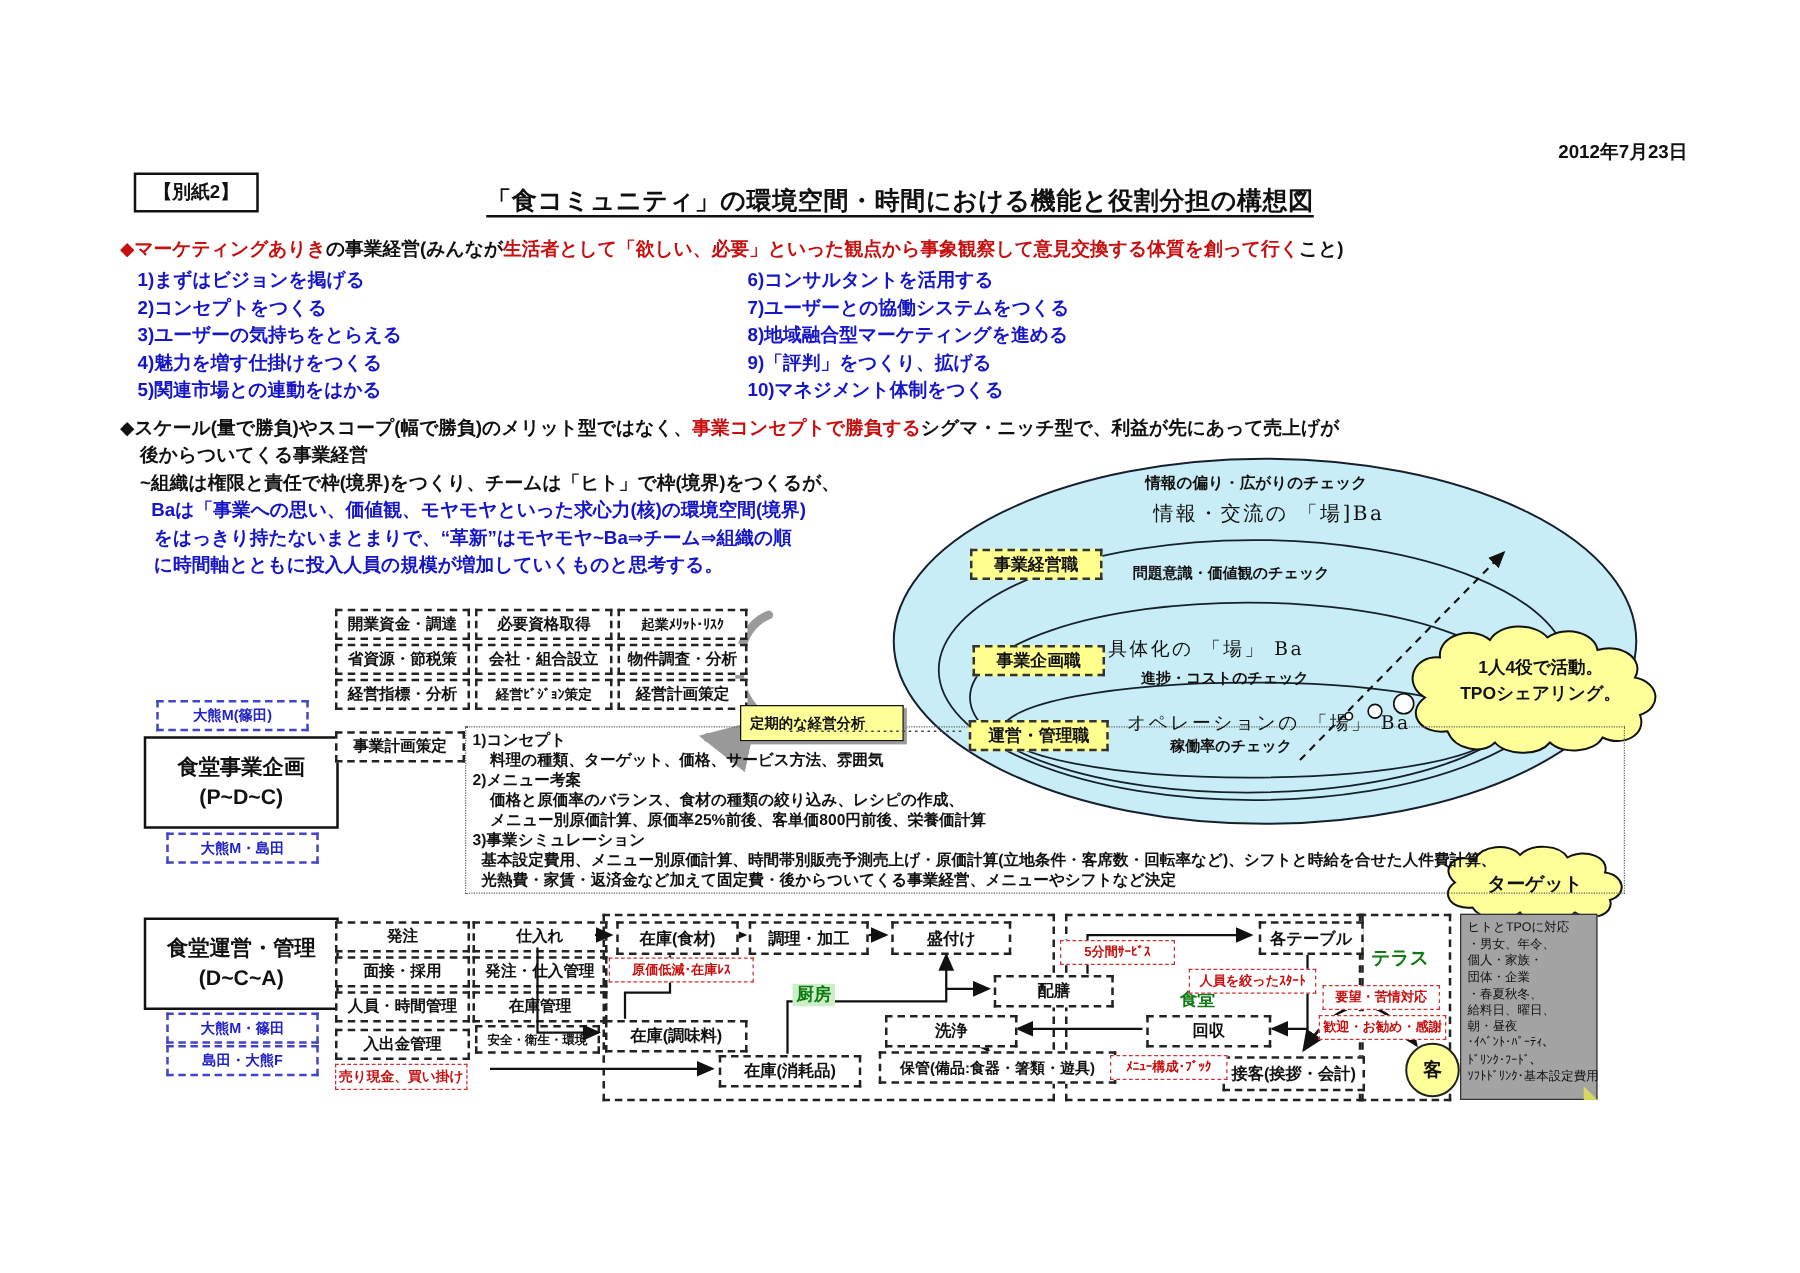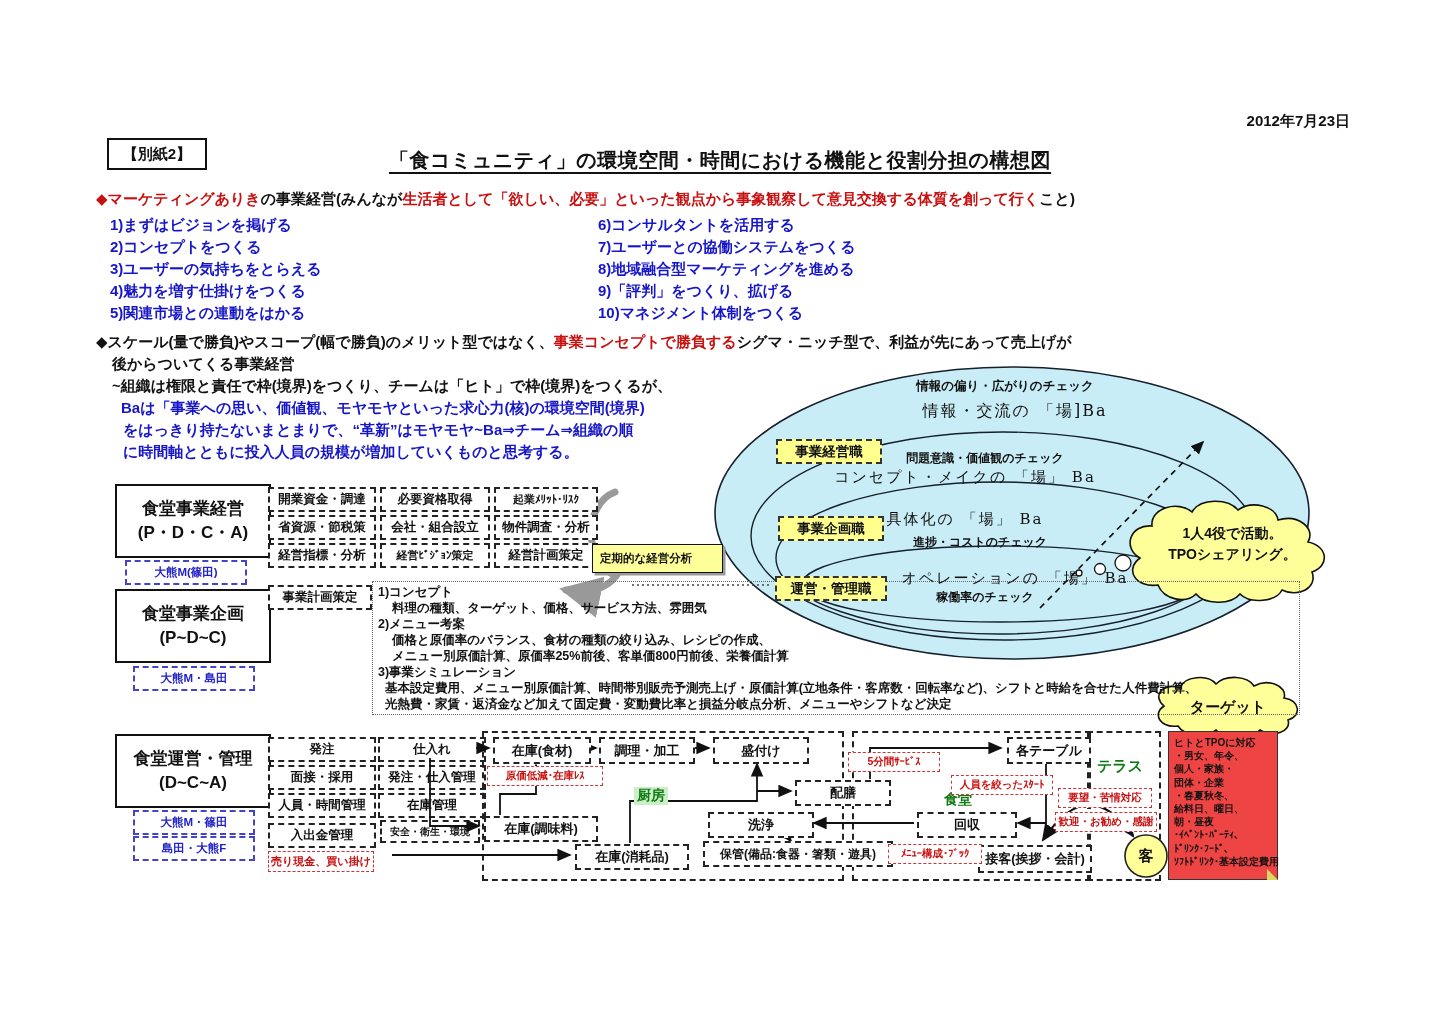--- a/index.html
+++ b/index.html
@@ -19,36 +19,36 @@
   .mlist{font-size:15px;font-weight:bold;color:#1616c8;white-space:nowrap;}
   .scaleline{font-size:15px;font-weight:bold;white-space:nowrap;}
   .solidbox{border:2px solid #111;background:#fff;text-align:center;font-weight:bold;font-size:17px;
             display:flex;flex-direction:column;justify-content:center;line-height:24px;}
   .ownerbox{border:2px dashed #4444c8;color:#2222c8;background:#fff;font-size:11.5px;font-weight:bold;
             text-align:center;display:flex;align-items:center;justify-content:center;white-space:nowrap;}
   .task{border:2px dashed #222;background:#fff;font-size:12.5px;font-weight:bold;text-align:center;
         display:flex;align-items:center;justify-content:center;white-space:nowrap;}
   .task.sm{font-size:11px;}
   .ynote{background:#ffff99;border:1.5px solid #111;box-shadow:2.5px 2.5px 0 #9a9a9a;
-         font-size:11.5px;font-weight:bold;display:flex;align-items:center;padding-left:7px;white-space:nowrap;}
+         font-size:11.5px;font-weight:bold;display:flex;align-items:center;padding-left:7px;white-space:nowrap;margin-top:20px;}
   .role{background:#ffff8e;border:2px dashed #333;font-size:13.5px;font-weight:bold;text-align:center;
         display:flex;align-items:center;justify-content:center;white-space:nowrap;z-index:2;}
   .echk{font-size:12.5px;font-weight:bold;text-align:center;white-space:nowrap;}
   .eba{font-family:"DejaVu Serif","Liberation Serif",serif;font-size:16px;text-align:center;
        letter-spacing:2px;white-space:nowrap;}
   .cloudtxt{font-weight:bold;text-align:center;white-space:nowrap;}
   .plan{font-size:12.5px;font-weight:bold;white-space:nowrap;line-height:16px;}
   .dotrect{border:1.5px dotted #666;}
   .fbox{border:2px dashed #222;background:#fff;font-size:13px;font-weight:bold;text-align:center;
         display:flex;align-items:center;justify-content:center;white-space:nowrap;}
   .rnote{border:1.5px dashed #cc3333;background:#fff;color:#c81010;font-size:10.5px;font-weight:bold;
          text-align:center;display:flex;align-items:center;justify-content:center;white-space:nowrap;}
   .zone{font-weight:bold;font-size:14px;white-space:nowrap;}
   .container-dash{border:2px dashed #222;background:transparent;}
-  .sticky{background:#ef4444;border:1.5px solid #333;font-size:10px;font-weight:bold;line-height:13.2px;
+  .sticky{background:#a3a3a3;border:1.5px solid #333;font-size:10px;font-weight:normal;line-height:13.2px;
           padding:4px 3px 3px 5px;white-space:nowrap;}
   .sticky .fold{position:absolute;right:-1px;bottom:-1px;width:0;height:0;
           border-left:11px solid #d8d860;border-top:11px solid transparent;}
   .cust{font-size:15px;font-weight:bold;text-align:center;white-space:nowrap;}
 </style>
 </head>
 <body>
 
 <div id="page">
 
@@ -119,34 +119,29 @@
   <div class="abs scaleline z2" style="left:112px;top:355px;">後からついてくる事業経営</div>
   <div class="abs scaleline z2" style="left:112px;top:377px;">~組織は権限と責任で枠(境界)をつくり、チームは「ヒト」で枠(境界)をつくるが、</div>
   <div class="abs scaleline blue z2" style="left:121px;top:399px;">Baは「事業への思い、価値観、モヤモヤといった求心力(核)の環境空間(境界)</div>
   <div class="abs scaleline blue z2" style="left:123px;top:421px;">をはっきり持たないまとまりで、“革新”はモヤモヤ~Ba⇒チーム⇒組織の順</div>
   <div class="abs scaleline blue z2" style="left:123px;top:443px;">に時間軸とともに投入人員の規模が増加していくものと思考する。</div>
 
   <div class="abs echk z2" style="left:840px;top:378px;width:330px;">情報の偏り・広がりのチェック</div>
   <div class="abs eba z2" style="left:850px;top:401px;width:330px;">情報・交流の 「場]Ba</div>
   <div class="abs role z2" style="left:776px;top:439px;width:102px;height:21px;">事業経営職</div>
   <div class="abs echk z2" style="left:845px;top:450px;width:280px;font-size:12px;">問題意識・価値観のチェック</div>
-  <div class="abs eba z2" style="left:800px;top:468px;width:330px;font-size:15px;">コンセプト・メイクの 「場」 Ba</div>
   <div class="abs role z2" style="left:778px;top:516px;width:102px;height:21px;">事業企画職</div>
   <div class="abs eba z2" style="left:820px;top:510px;width:290px;font-size:15px;">具体化の 「場」 Ba</div>
   <div class="abs echk z2" style="left:860px;top:534px;width:240px;font-size:12px;">進捗・コストのチェック</div>
   <div class="abs role z2" style="left:775px;top:576px;width:108px;height:21px;">運営・管理職</div>
   <div class="abs eba z2" style="left:865px;top:569px;width:300px;font-size:15px;">オペレーションの 「場」 Ba</div>
   <div class="abs echk z2" style="left:880px;top:589px;width:210px;font-size:12px;">稼働率のチェック</div>
   <div class="abs cloudtxt z2" style="left:1145px;top:525px;width:175px;font-size:14px;">1人4役で活動。</div>
   <div class="abs cloudtxt z2" style="left:1145px;top:546px;width:175px;font-size:14px;">TPOシェアリング。</div>
 
-  <div class="abs solidbox z2" style="left:115px;top:484px;width:152px;height:70px;">
-    <div>食堂事業経営</div>
-    <div>(P・D・C・A)</div>
-  </div>
   <div class="abs ownerbox z2" style="left:125px;top:560px;width:118px;height:21px;">大熊M(篠田)</div>
   <div class="abs task z2" style="left:268px;top:487px;width:104px;height:21px;">開業資金・調達</div>
   <div class="abs task z2" style="left:380px;top:487px;width:106px;height:21px;">必要資格取得</div>
   <div class="abs task sm z2" style="left:494px;top:487px;width:100px;height:21px;">起業ﾒﾘｯﾄ･ﾘｽｸ</div>
   <div class="abs task z2" style="left:268px;top:515px;width:104px;height:21px;">省資源・節税策</div>
   <div class="abs task z2" style="left:380px;top:515px;width:106px;height:21px;">会社・組合設立</div>
   <div class="abs task z2" style="left:494px;top:515px;width:100px;height:21px;">物件調査・分析</div>
   <div class="abs task z2" style="left:268px;top:543px;width:104px;height:21px;">経営指標・分析</div>
   <div class="abs task sm z2" style="left:380px;top:543px;width:106px;height:21px;">経営ﾋﾞｼﾞｮﾝ策定</div>
   <div class="abs task z2" style="left:494px;top:543px;width:100px;height:21px;">経営計画策定</div>
@@ -159,21 +154,21 @@
   <div class="abs ownerbox z2" style="left:133px;top:666px;width:118px;height:21px;">大熊M・島田</div>
   <div class="abs task z2" style="left:268px;top:585px;width:100px;height:21px;">事業計画策定</div>
   <div class="abs dotrect z1" style="left:372px;top:581px;width:926px;height:132px;"></div>
   <div class="abs plan z2" style="left:378px;top:584px;">1)コンセプト</div>
   <div class="abs plan z2" style="left:392px;top:600px;">料理の種類、ターゲット、価格、サービス方法、雰囲気</div>
   <div class="abs plan z2" style="left:378px;top:616px;">2)メニュー考案</div>
   <div class="abs plan z2" style="left:392px;top:632px;">価格と原価率のバランス、食材の種類の絞り込み、レシピの作成、</div>
   <div class="abs plan z2" style="left:392px;top:648px;">メニュー別原価計算、原価率25%前後、客単価800円前後、栄養価計算</div>
   <div class="abs plan z2" style="left:378px;top:664px;">3)事業シミュレーション</div>
   <div class="abs plan z2" style="left:385px;top:680px;">基本設定費用、メニュー別原価計算、時間帯別販売予測売上げ・原価計算(立地条件・客席数・回転率など)、シフトと時給を合せた人件費計算、</div>
-  <div class="abs plan z2" style="left:385px;top:696px;">光熱費・家賃・返済金など加えて固定費・変動費比率と損益分岐点分析、メニューやシフトなど決定</div>
+  <div class="abs plan z2" style="left:385px;top:696px;">光熱費・家賃・返済金など加えて固定費・後からついてくる事業経営、メニューやシフトなど決定</div>
   <div class="abs cloudtxt z2" style="left:1168px;top:698px;width:120px;font-size:15px;">ターゲット</div>
 
   <div class="abs solidbox z2" style="left:115px;top:734px;width:152px;height:70px;">
     <div>食堂運営・管理</div>
     <div>(D~C~A)</div>
   </div>
   <div class="abs ownerbox z2" style="left:133px;top:810px;width:118px;height:21px;">大熊M・篠田</div>
   <div class="abs ownerbox z2" style="left:133px;top:836px;width:118px;height:21px;">島田・大熊F</div>
   <div class="abs task z2" style="left:268px;top:737px;width:104px;height:21px;">発注</div>
   <div class="abs task z2" style="left:268px;top:765px;width:104px;height:21px;">面接・採用</div>

